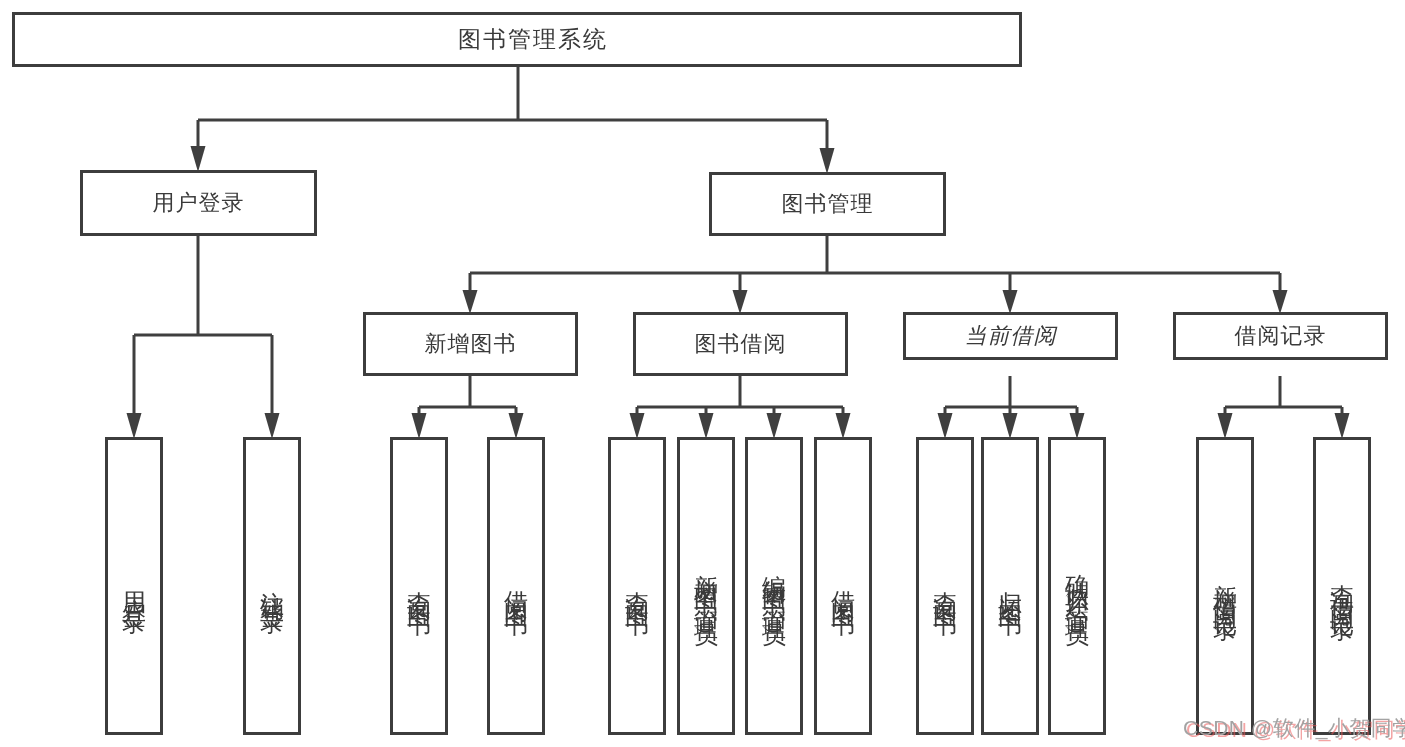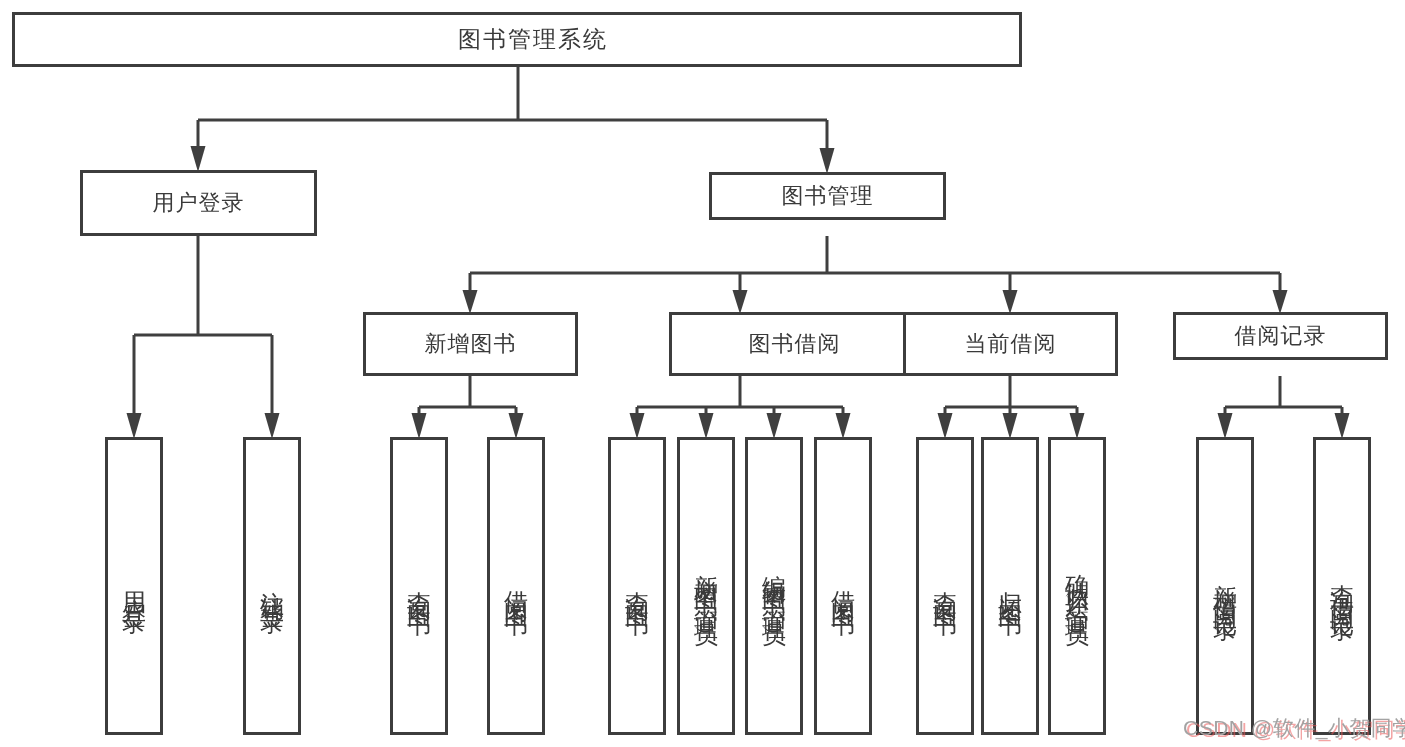--- a/index.html
+++ b/index.html
@@ -110,25 +110,25 @@
       <polygon points="1002.5,413 1017.5,413 1010,439"></polygon>
       <polygon points="1069.5,413 1084.5,413 1077,439"></polygon>
       <polygon points="1217.5,413 1232.5,413 1225,439"></polygon>
       <polygon points="1334.5,413 1349.5,413 1342,439"></polygon>
     </g>
   </svg>
 
   <div class="box root-box" style="left:12px;top:12px;width:1010px;height:55px;padding-left:32px;">图书管理系统</div>
 
   <div class="box" style="left:80px;top:170px;width:237px;height:66px;">用户登录</div>
-  <div class="box" style="left:709px;top:172px;width:237px;height:48px;">图书管理</div>
+  <div class="box" style="left:709px;top:172px;width:237px;height:64px;">图书管理</div>
 
   <div class="box" style="left:363px;top:312px;width:215px;height:64px;">新增图书</div>
-  <div class="box" style="left:633px;top:312px;width:251px;height:64px;margin-left:36px;">图书借阅</div>
-  <div class="box" style="left:903px;top:312px;width:215px;height:64px;">当前借阅</div>
+  <div class="box" style="left:633px;top:312px;width:215px;height:64px;">图书借阅</div>
+  <div class="box" style="left:903px;top:312px;width:215px;height:48px;font-style:italic;">当前借阅</div>
   <div class="box" style="left:1173px;top:312px;width:215px;height:48px;">借阅记录</div>
 
   <div class="box leaf" style="left:105px;top:437px;width:58px;height:298px;">用户登录</div>
   <div class="box leaf" style="left:243px;top:437px;width:58px;height:298px;">注销登录</div>
 
   <div class="box leaf" style="left:390px;top:437px;width:58px;height:298px;">查询图书</div>
   <div class="box leaf" style="left:487px;top:437px;width:58px;height:298px;">借阅图书</div>
 
   <div class="box leaf" style="left:608px;top:437px;width:58px;height:298px;">查询图书</div>
   <div class="box leaf" style="left:677px;top:437px;width:58px;height:298px;">新增图书（管理员）</div>

